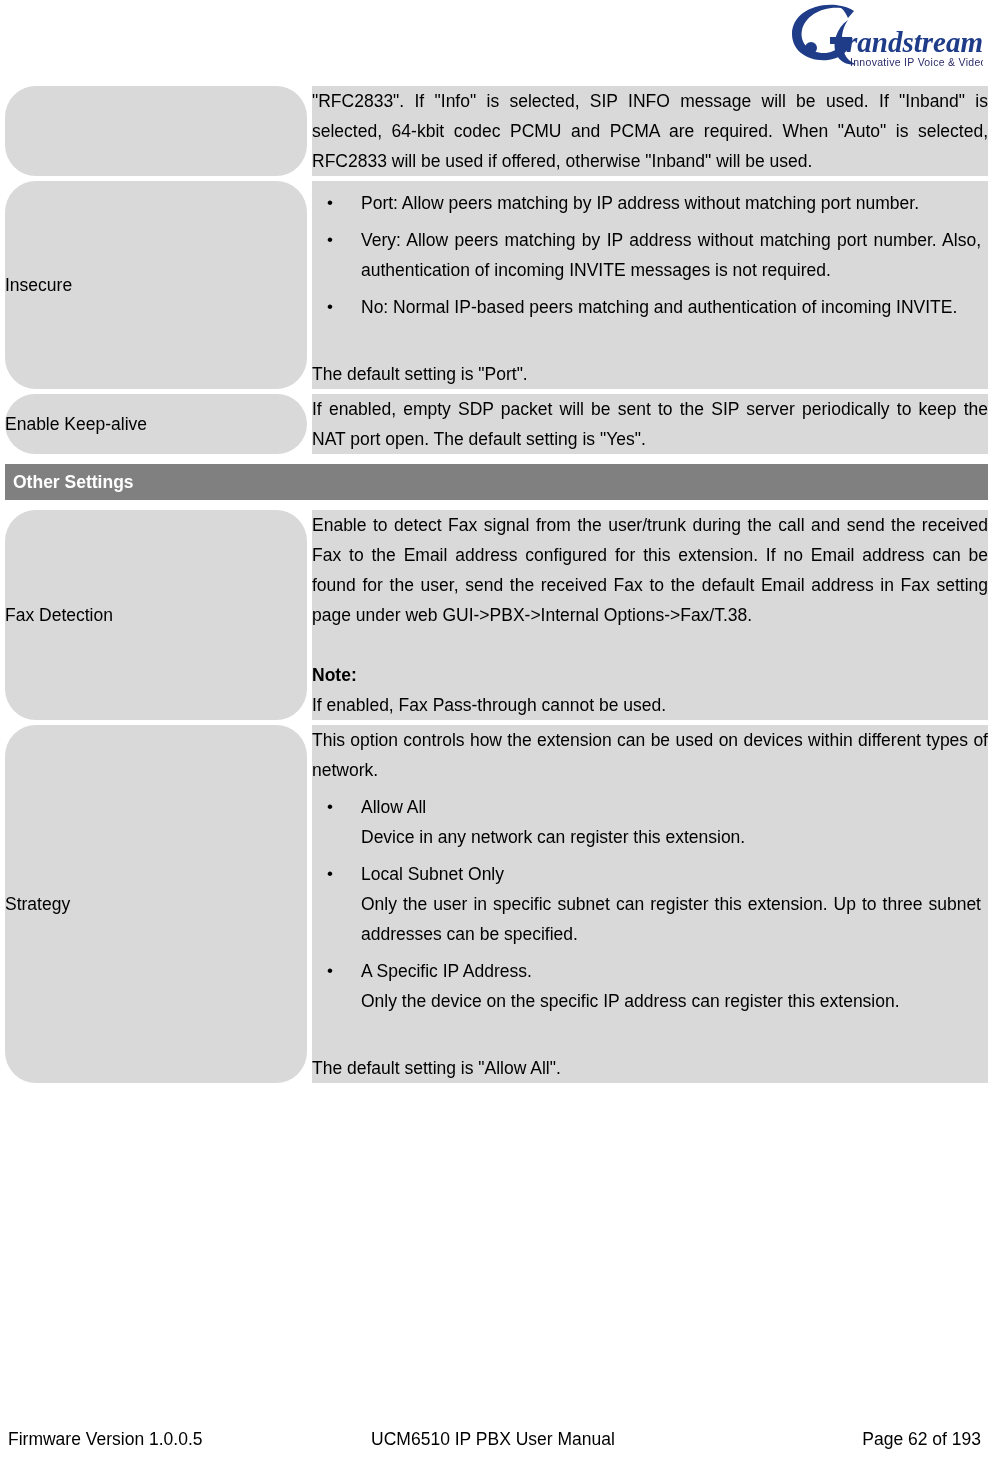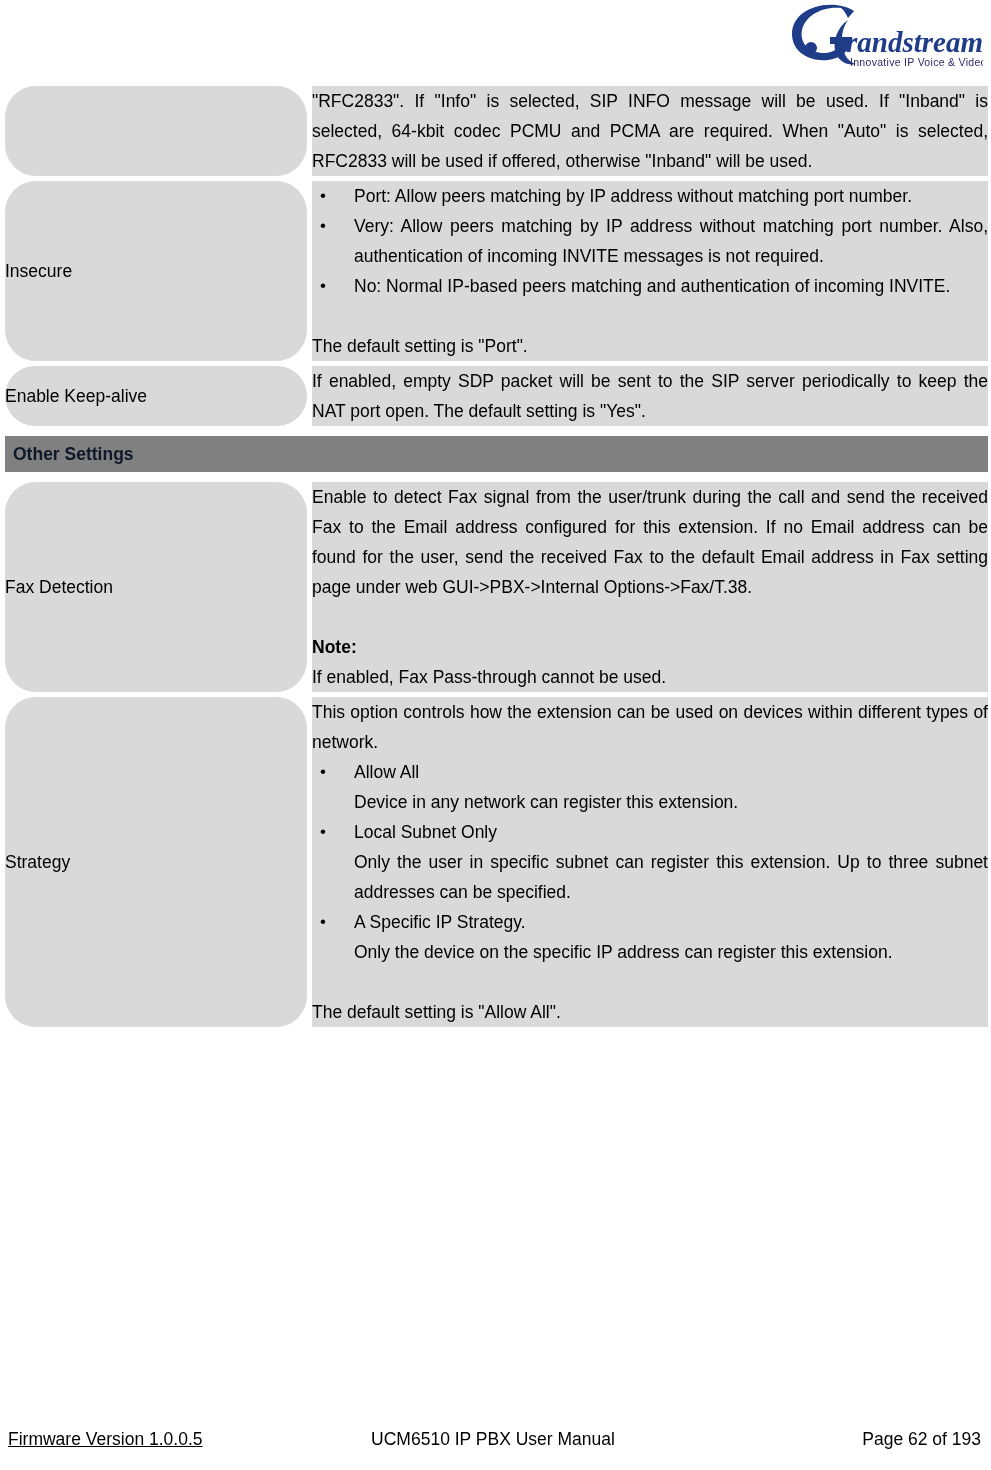--- a/index.html
+++ b/index.html
@@ -74,37 +74,37 @@
     background: #ffffff;
     padding: 0;
   }
   .cell-empty {
     background: #d9d9d9;
   }
 
   
   .section-band td {
     background: #808080;
-    color: #0f172a;
+    color: #ffffff;
     font-weight: bold;
     font-size: 17.5px;
     line-height: 30px;
     padding: 3px 8px 3px 8px;
   }
 
   
   ul.bullets {
     margin: 0;
     padding: 0;
     list-style: none;
   }
   ul.bullets > li {
     position: relative;
     padding-left: 42px;
-    margin: 0;
+    margin: 7px;
     text-align: justify;
     text-justify: inter-word;
   }
   ul.bullets > li::before {
     content: "\2022";
     position: absolute;
     left: 8px;
     top: 0;
     font-size: 17px;
     line-height: 30px;
@@ -122,21 +122,21 @@
   .page-footer {
     position: absolute;
     left: 0;
     bottom: 16px;
     width: 991px;
     height: 30px;
     display: flex;
     align-items: center;
     font-size: 17.5px;
   }
-  .footer-left  { position: absolute; left: 8px; text-decoration: underline;  }
+  .footer-left  { position: absolute; left: 8px;  }
   .footer-center{ position: absolute; left: 0; width: 986px; text-align: center; }
   .footer-right { position: absolute; right: 10px; }
 </style>
 </head>
 <body>
 
 <div class="page-header">
   <div class="logo">
     <svg width="205" height="72" viewBox="0 0 205 72" xmlns="http://www.w3.org/2000/svg" aria-hidden="true">
 
@@ -245,21 +245,21 @@
         <ul class="bullets">
           <li>
             <span class="nojustify" style="display:block">Allow All</span>
             <span class="sub">Device in any network can register this extension.</span>
           </li>
           <li>
             <span class="nojustify" style="display:block">Local Subnet Only</span>
             <span class="sub">Only the user in specific subnet can register this extension. Up to three subnet addresses can be specified.</span>
           </li>
           <li>
-            <span class="nojustify" style="display:block">A Specific IP Strategy.</span>
+            <span class="nojustify" style="display:block">A Specific IP Address.</span>
             <span class="sub">Only the device on the specific IP address can register this extension.</span>
           </li>
         </ul>
         <div class="blank-line"></div>
         <div class="nojustify">The default setting is "Allow All".</div>
       </td>
     </tr>
 
   </tbody>
 </table>

